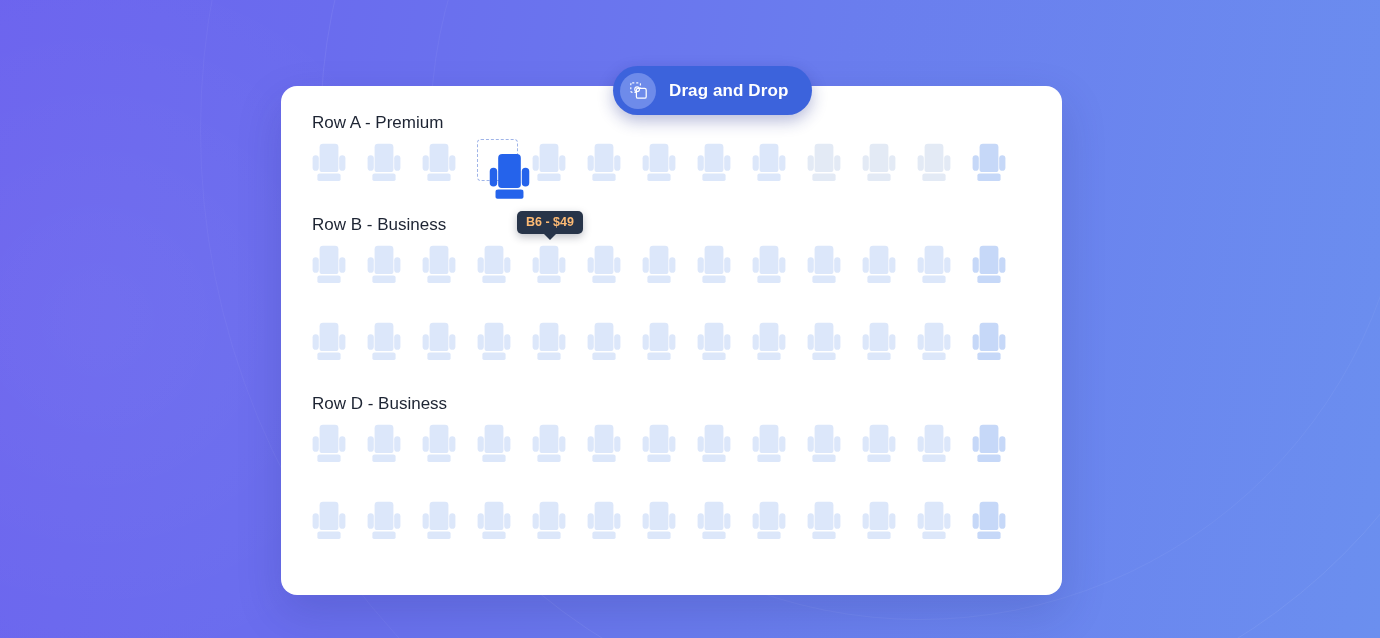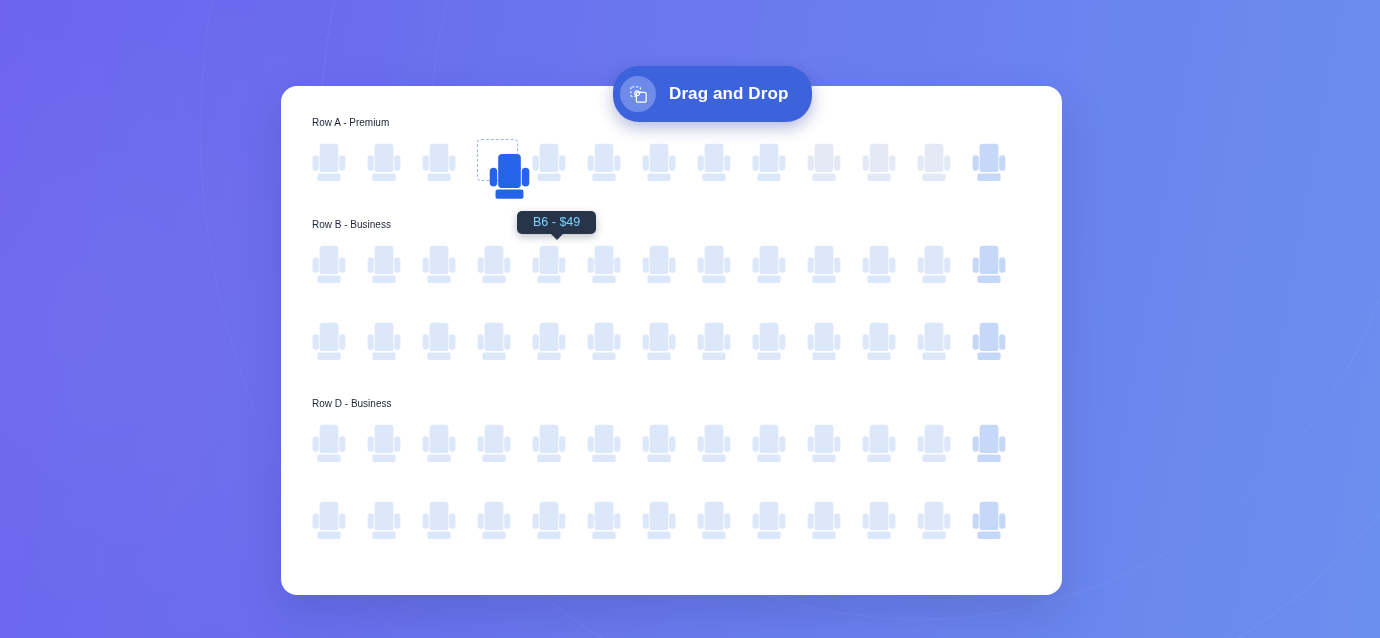--- a/index.html
+++ b/index.html
@@ -32,21 +32,21 @@
   .card {
     position:absolute; left:281px; top:86px;
     width:781px; height:509px;
     background:#ffffff; border-radius:16px;
     box-shadow:0 18px 45px rgba(35,40,110,0.18);
   }
 
   
   .badge {
     position:absolute; left:613px; top:66px;
-    height:56px; padding:0 24px 0 7px;
+    height:49px; padding:0 24px 0 7px;
     display:flex; align-items:center; gap:13px;
     background:#3C63DC; border-radius:26px;
     box-shadow:0 6px 16px rgba(30,45,140,0.32);
     z-index:40;
   }
   .badge-icon {
     width:36px; height:36px; border-radius:50%;
     background:#6E8BEA;
     display:flex; align-items:center; justify-content:center;
     flex:0 0 auto;
@@ -54,21 +54,21 @@
   .badge-label {
     color:#ffffff; font-size:17px; font-weight:bold;
     letter-spacing:0.1px; white-space:nowrap;
   }
 
   
   .rows { position:absolute; left:31px; top:28px; right:20px; }
   .seat-row { margin-bottom:21px; }
   .seat-row:last-child { margin-bottom:0; }
   .row-label {
-    font-size:10px; color:#1d2433; font-weight:normal;
+    font-size:17px; color:#1d2433; font-weight:normal;
     margin-bottom:7px; line-height:18px;
   }
   .seats { display:flex; align-items:flex-start; height:56px; }
   .seat-slot {
     position:relative; width:55px; height:56px;
     flex:0 0 auto;
     display:flex; align-items:flex-start; justify-content:flex-start;
   }
   .seat { position:relative; width:34px; height:44px; margin-top:4px; }
   .seat svg { display:block; width:34px; height:44px; }
@@ -79,23 +79,23 @@
     width:41px; height:42px;
     border:1px dashed #9fb4e8; border-radius:4px;
     background:transparent;
   }
   .seat.dragging { position:absolute; left:12px; top:10px; width:41px; height:53px; z-index:20; }
   .seat.dragging svg { width:41px; height:53px; }
 
   
   .tooltip {
     position:absolute; left:517px; top:211px;
-    background:#273449; color:#7dd3fc;
-    font-size:12.5px; font-weight:normal;
-    padding:4px 16px 5px; border-radius:5px;
+    background:#273449; color:#fdba74;
+    font-size:12.5px; font-weight:bold;
+    padding:4px 9px 5px; border-radius:5px;
     white-space:nowrap; z-index:35;
     box-shadow:0 3px 8px rgba(20,28,50,0.28);
   }
   .tooltip::after {
     content:""; position:absolute; left:50%; bottom:-6px;
     transform:translateX(-50%);
     border-left:7px solid transparent; border-right:7px solid transparent;
     border-top:7px solid #273449;
   }
 </style>

